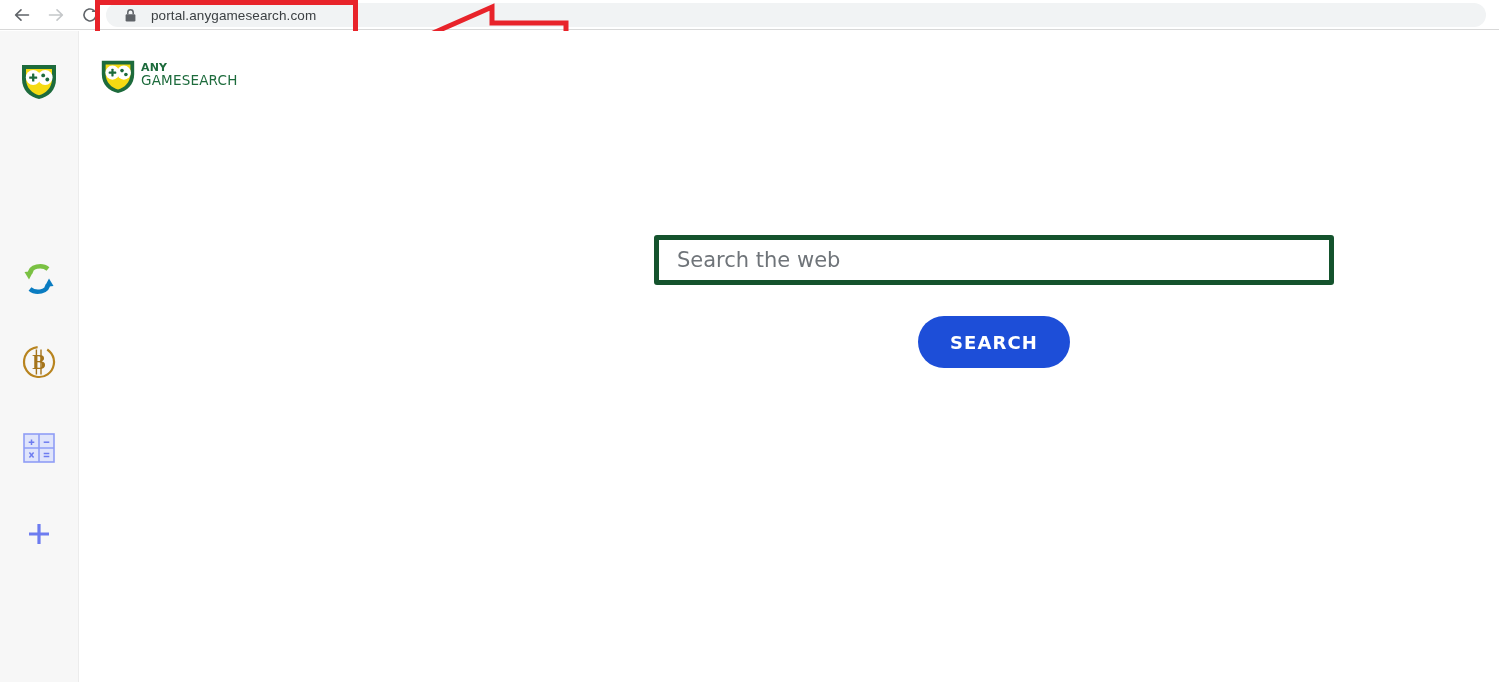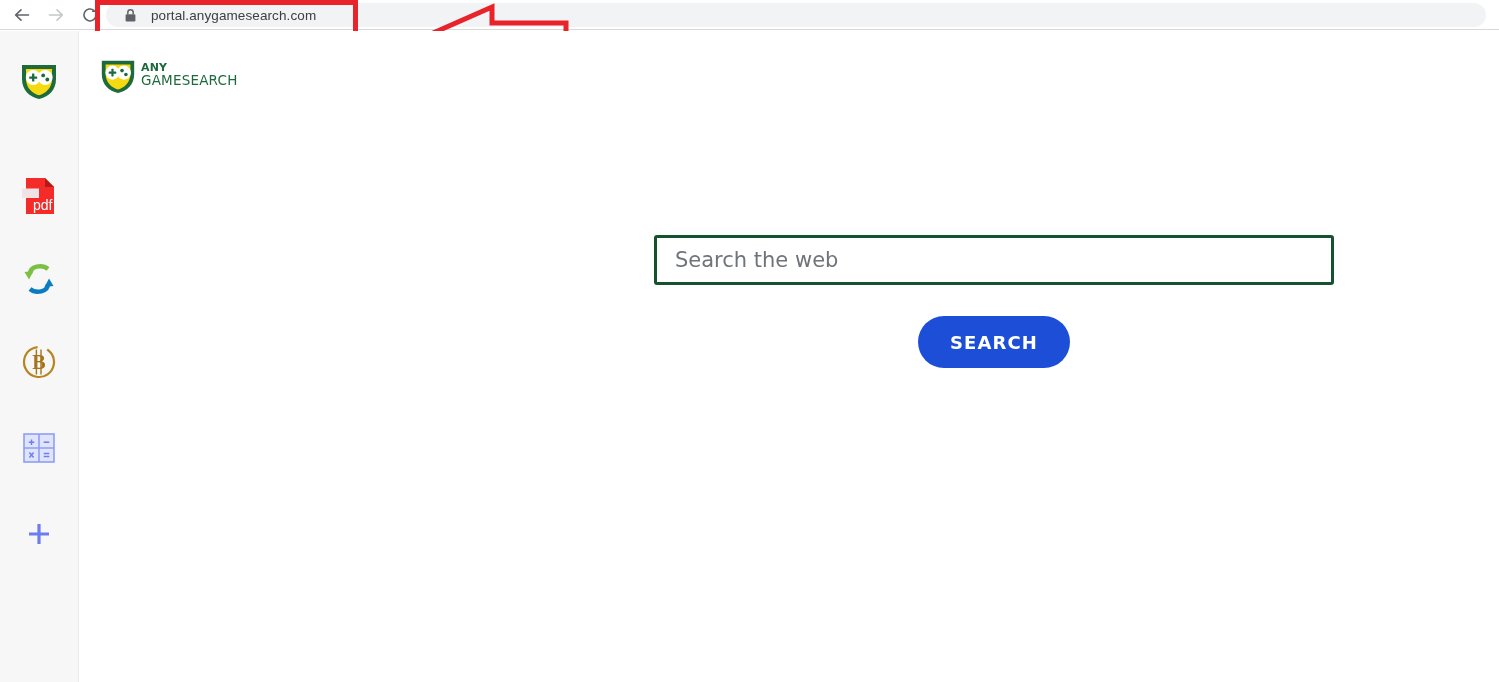--- a/index.html
+++ b/index.html
@@ -185,21 +185,21 @@
     width: 1420px;
     height: 651px;
   }
 
   #search-input {
     position: absolute;
     left: 575px;
     top: 204px;
     width: 680px;
     height: 50px;
-    border: 3px solid #14532d;
+    border: 5px solid #14532d;
     border-radius: 3px;
     background: #ffffff;
     box-sizing: border-box;
     font-family: "DejaVu Sans", sans-serif;
     font-size: 21px;
     color: #3a3a3a;
     padding: 0 18px;
     outline: none;
   }
   #search-input::placeholder {
@@ -277,28 +277,20 @@
       <path d="M8 10 H34 V20 C34 29 27.5 34.6 21 36.2 C14.5 34.6 8 29 8 20 Z" fill="#f5da12"></path>
       <circle cx="15.2" cy="18.5" r="7.4" fill="#ffffff"></circle>
       <circle cx="27.2" cy="18.5" r="7.4" fill="#ffffff"></circle>
       <rect x="11.2" y="17.4" width="8" height="2.3" rx="0.5" fill="#1d6b3c"></rect>
       <rect x="14.05" y="14.5" width="2.3" height="8" rx="0.5" fill="#1d6b3c"></rect>
       <circle cx="25.2" cy="16.4" r="1.9" fill="#1d6b3c"></circle>
       <circle cx="29.3" cy="20.5" r="1.9" fill="#1d6b3c"></circle>
     </svg>
   </div>
 
-  <div class="side-item" id="side-item-1">
-    <svg width="34" height="40" viewBox="0 0 34 40">
-      <path d="M4 2 H23 L32 11 V38 H4 Z" fill="#f42b29"></path>
-      <path d="M23 2 L32 11 H23 Z" fill="#b51a16"></path>
-      <rect x="0" y="12.5" width="17" height="9.5" fill="#efe3e6"></rect>
-      <text x="11" y="34" font-family="Liberation Sans, sans-serif" font-size="14" font-weight="normal" fill="#ffffff">pdf</text>
-    </svg>
-  </div>
 
   <div class="side-item" id="side-item-2">
     <svg width="38" height="38" viewBox="0 0 38 38">
       <path d="M10 14 C10 6 22 4 28 9" fill="none" stroke="#7ac143" stroke-width="4.4" stroke-linecap="butt"></path>
       <path d="M4.5 12 L13.5 11 L9 19.5 Z" fill="#7ac143"></path>
       <path d="M28 24 C28 32 16 34 10 29" fill="none" stroke="#0a7cc1" stroke-width="4.4" stroke-linecap="butt"></path>
       <path d="M33.5 26 L24.5 27 L29 18.5 Z" fill="#0a7cc1"></path>
     </svg>
   </div>
 

